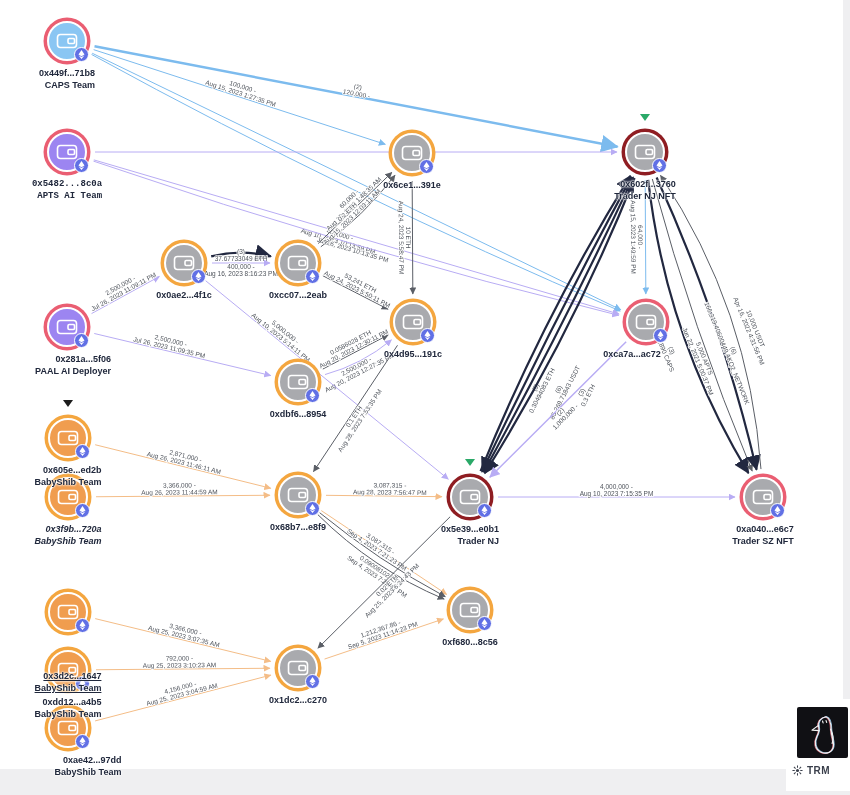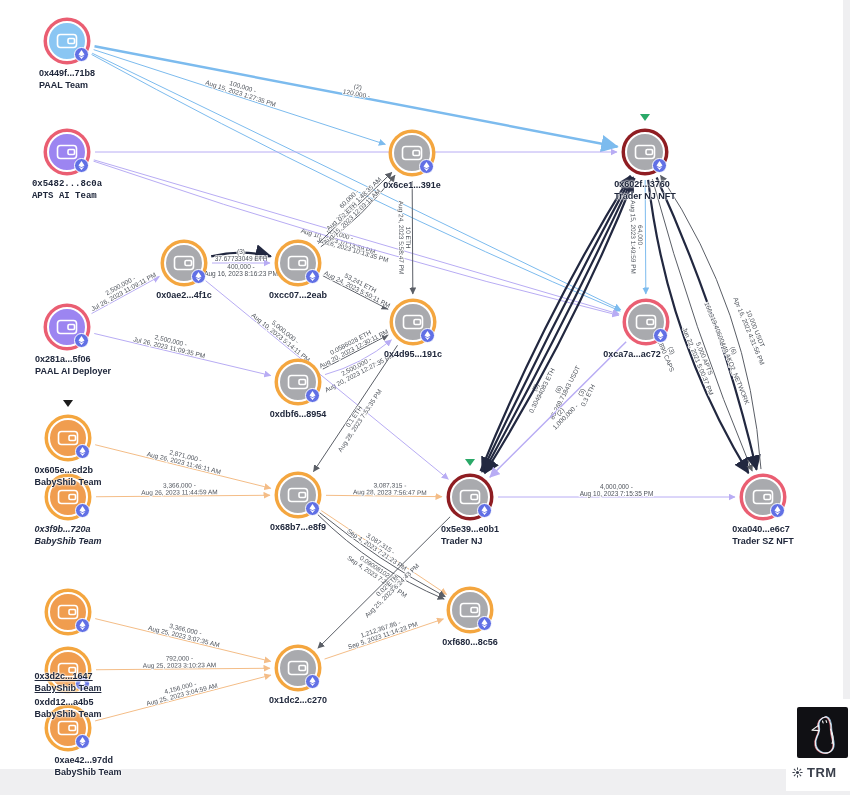--- a/index.html
+++ b/index.html
@@ -6,32 +6,32 @@
   #stage{position:relative;width:850px;height:795px;overflow:hidden;background:#fff;
          font-family:"Liberation Sans",sans-serif;}
   #edges{position:absolute;left:0;top:0;}
   .edge-label{font-size:6.5px;fill:#4F545C;paint-order:stroke;stroke:#ffffff;stroke-width:1.6px;
               font-family:"Liberation Sans",sans-serif;}
   .node{position:absolute;width:40px;height:40px;border-radius:50%;border:2.5px solid #fff;
         box-sizing:border-box;display:flex;align-items:center;justify-content:center;z-index:3;}
   .wicon{display:flex;align-items:center;justify-content:center;}
   .badge{position:absolute;right:-4px;bottom:-3px;width:13px;height:13px;border-radius:50%;
          background:#6170E5;border:1.5px solid #fff;display:flex;align-items:center;justify-content:center;}
-  .nlabel{position:absolute;transform:translateX(-50%);text-align:left;font-size:9px;font-weight:bold;
+  .nlabel{position:absolute;transform:translateX(-50%);text-align:right;font-size:9px;font-weight:bold;
           color:#20283C;line-height:1.3;white-space:nowrap;z-index:4;
           text-shadow:0 0 2px #fff,0 0 2px #fff,0 0 3px #fff;}
   .tri{position:absolute;width:0;height:0;border-left:5px solid transparent;border-right:5px solid transparent;
        border-top:7px solid #000;z-index:4;}
   .strip-bottom{position:absolute;left:0;top:769px;width:850px;height:26px;background:#EFEFF1;z-index:1;}
   .strip-right{position:absolute;left:843px;top:0;width:7px;height:795px;background:#EFEFF1;z-index:1;}
   .trm-box{position:absolute;left:786px;top:699px;width:64px;height:92px;background:#fff;z-index:5;}
   .nft-thumb{position:absolute;left:11px;top:8px;width:51px;height:51px;background:#101014;border-radius:2px;
              display:flex;align-items:center;justify-content:center;}
   .trm-logo{position:absolute;left:6px;top:66px;display:flex;align-items:center;gap:4px;}
-  .trm-text{font-size:13px;font-weight:bold;color:#3A3F4B;letter-spacing:0.5px;}
+  .trm-text{font-size:10px;font-weight:bold;color:#3A3F4B;letter-spacing:0.5px;}
 </style>
 </head>
 <body>
 
 <div id="stage">
   <svg id="edges" width="850" height="795">
       <defs>
         <marker id="m7CBBEE" markerWidth="8" markerHeight="8" refX="6.5" refY="3.5" orient="auto">
           <path d="M0,0L7,3.5L0,7Z" fill="#7CBBEE"></path>
         </marker>
@@ -178,21 +178,21 @@
       </span>
       <span class="badge">
         <svg width="7" height="9" viewBox="0 0 8 12" fill="#fff">
           <path d="M4 0L8 6L4 8.4L0 6Z"></path>
           <path d="M4 9.4L8 7L4 12L0 7Z"></path>
         </svg>
       </span>
     </div>
     <div class="nlabel" style="left: 67px; top: 68px;">
       <div>0x449f...71b8</div>
-      <div>PAAL Team</div>
+      <div>CAPS Team</div>
     </div>
     <div class="node" style="left: 47px; top: 132px; background: rgb(156, 133, 241); box-shadow: rgb(234, 94, 114) 0px 0px 0px 3.5px;">
       <span class="wicon">
         <svg width="22" height="18" viewBox="0 0 22 18" fill="none" stroke="#fff" stroke-width="1.6" stroke-linejoin="round">
           <rect x="1.5" y="2.5" width="19" height="13" rx="3"></rect>
           <rect x="12" y="6.5" width="6.5" height="5" rx="1.2"></rect>
         </svg>
       </span>
       <span class="badge">
         <svg width="7" height="9" viewBox="0 0 8 12" fill="#fff">

